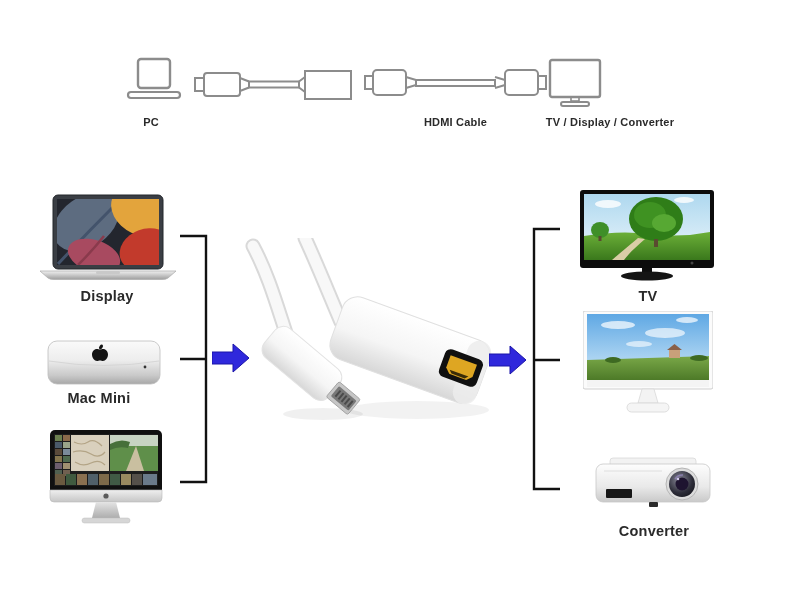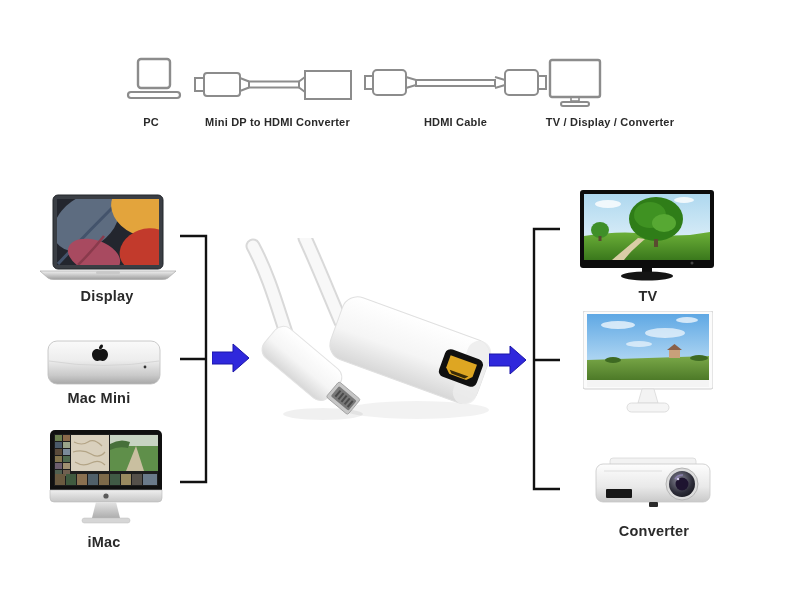--- a/index.html
+++ b/index.html
@@ -34,21 +34,20 @@
       <g fill="none" stroke="#8c8c8c" stroke-width="2">
         <rect x="2" y="16" width="9" height="13"></rect>
         <rect x="11" y="11" width="36" height="23" rx="3"></rect>
         <path d="M47,16 L56,19.5 M47,29 L56,25.5"></path>
         <rect x="56" y="19.5" width="50" height="6"></rect>
         <path d="M106,19.5 L112,15 M106,25.5 L112,30"></path>
         <rect x="112" y="9" width="46" height="28"></rect>
       </g>
     </svg>
   </div>
-  <div class="lbl lbl-sm" style="left:185px;top:116px;width:185px;">Mini DP to HDMI Converter</div>
 
   <div class="abs" style="left:363px;top:59px;">
     <svg width="185" height="48" viewBox="0 0 185 48">
       <g fill="none" stroke="#8c8c8c" stroke-width="2">
         <rect x="2" y="17" width="8" height="13"></rect>
         <rect x="10" y="11" width="33" height="25" rx="4"></rect>
         <path d="M43,18 L53,21 M43,29 L53,26"></path>
         <rect x="53" y="21" width="79" height="6"></rect>
         <path d="M142,21 L132,18 M142,26 L132,29"></path>
         <rect x="142" y="11" width="33" height="25" rx="4"></rect>
@@ -165,21 +164,20 @@
         <rect x="99" y="44" width="14" height="11" fill="#6a7a8a"></rect>
       </g>
 
       <path d="M6,60 h112 v8 a4,4 0 0 1 -4,4 h-104 a4,4 0 0 1 -4,-4 Z" fill="url(#imSilver)" stroke="#b8b8b8" stroke-width="0.6"></path>
       <circle cx="62" cy="66" r="2.6" fill="#5a5a5a"></circle>
 
       <path d="M52,72 h20 l4,16 h-28 Z" fill="url(#imStand)"></path>
       <rect x="38" y="88" width="48" height="5" rx="2.5" fill="#d6d6d6" stroke="#bdbdbd" stroke-width="0.5"></rect>
     </svg>
   </div>
-  <div class="lbl lbl-lg" style="left:44px;top:534px;width:120px;">iMac</div>
 
   <div class="abs" style="left:177px;top:234px;">
     <svg width="32" height="250" viewBox="0 0 32 250">
       <path d="M3,2 H29 V248 H3 M3,125 H29" fill="none" stroke="#111111" stroke-width="2.4"></path>
     </svg>
   </div>
 
   <div class="abs" style="left:212px;top:343px;z-index:5;">
     <svg width="38" height="30" viewBox="0 0 38 30">
       <polygon points="0,9 21,9 21,1 37,15 21,29 21,21 0,21" fill="#2f28dc" stroke="#1b14a8" stroke-width="1"></polygon>

